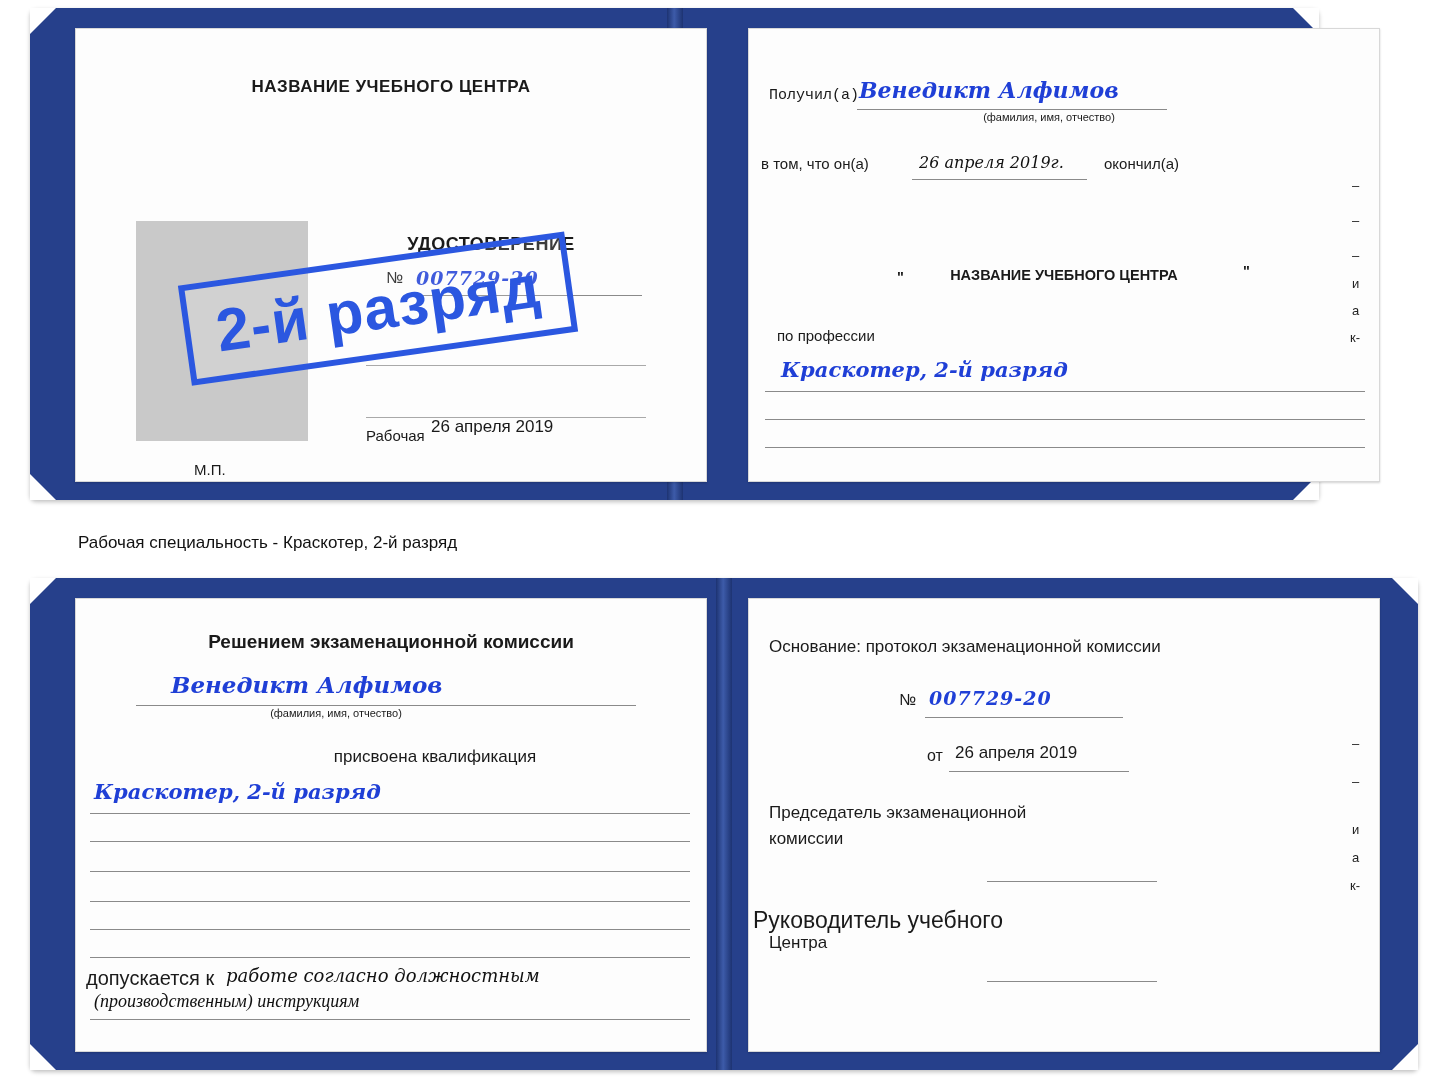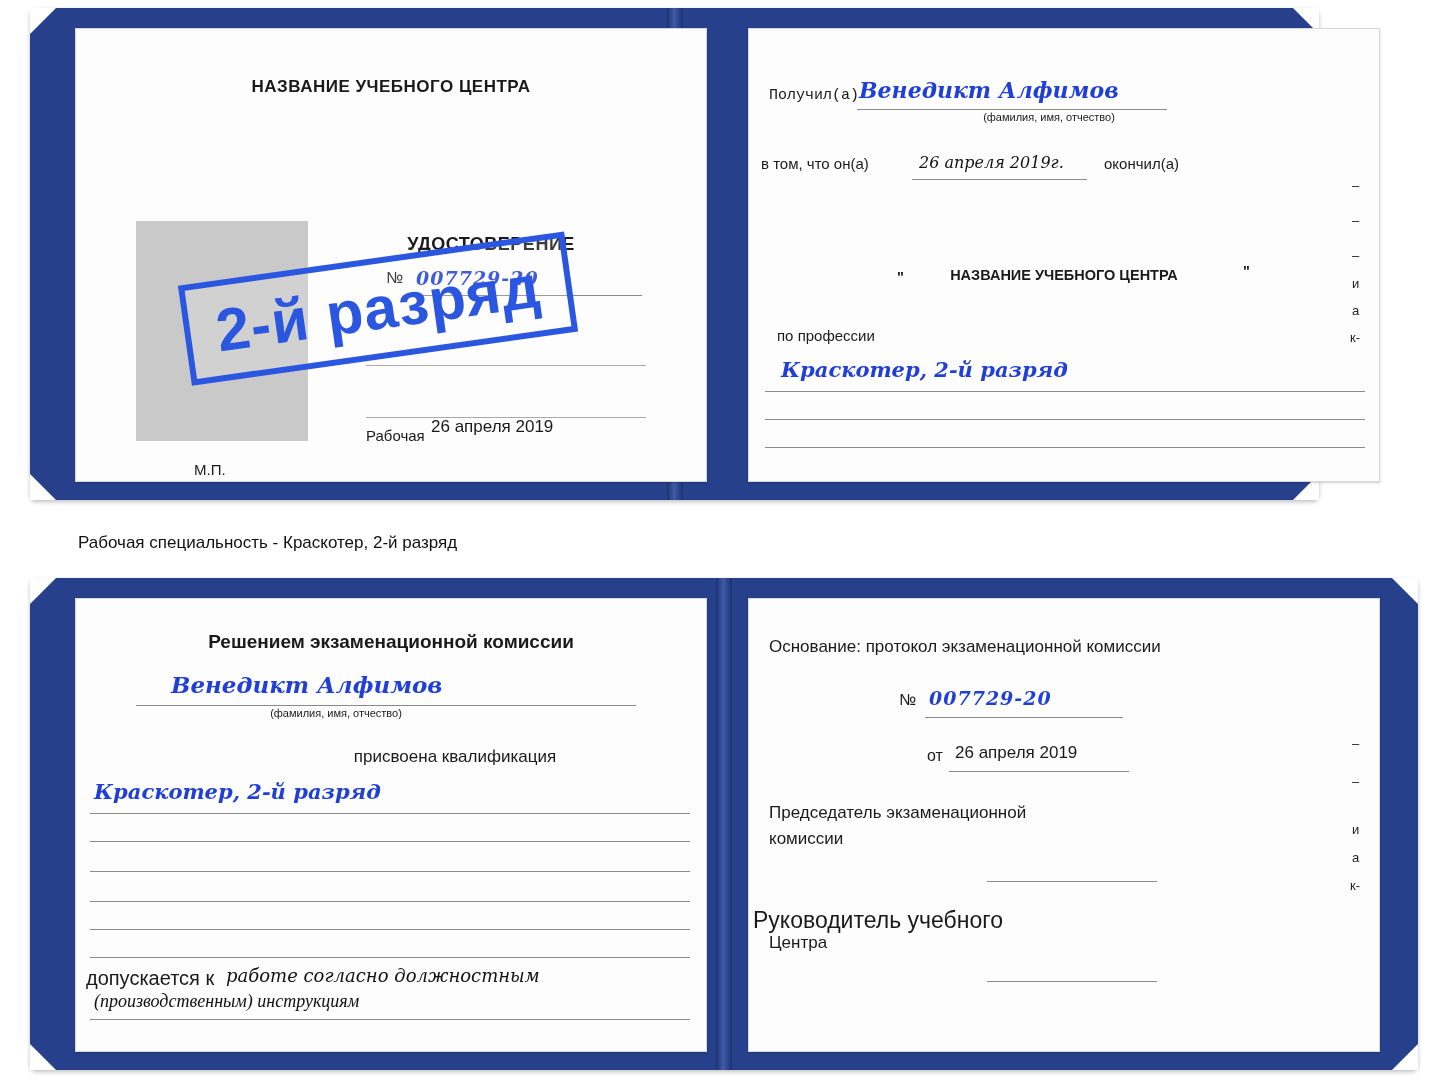--- a/index.html
+++ b/index.html
@@ -122,21 +122,21 @@
   <div class="corner c-bl"></div>
   <div class="corner c-br"></div>
 
   <div class="page left">
     <div class="t bold center" style="left:0;top:32px;width:630px;font-size:19px;">Решением экзаменационной комиссии</div>
 
     <div class="t hand" style="left:95px;top:72px;font-size:23px;">Венедикт Алфимов</div>
     <div class="line" style="left:60px;top:106px;width:500px;"></div>
     <div class="t small center" style="left:110px;top:108px;width:300px;">(фамилия, имя, отчество)</div>
 
-    <div class="t center" style="left:0;top:148px;width:718px;font-size:17px;padding-left:20px;">присвоена квалификация</div>
+    <div class="t center" style="left:0;top:148px;width:718px;font-size:17px;">присвоена квалификация</div>
 
     <div class="t hand" style="left:18px;top:180px;font-size:21px;">Краскотер, 2-й разряд</div>
 
     <div class="line" style="left:14px;top:214px;width:600px;"></div>
     <div class="line" style="left:14px;top:242px;width:600px;"></div>
     <div class="line" style="left:14px;top:272px;width:600px;"></div>
     <div class="line" style="left:14px;top:302px;width:600px;"></div>
     <div class="line" style="left:14px;top:330px;width:600px;"></div>
     <div class="line" style="left:14px;top:358px;width:600px;"></div>
 

